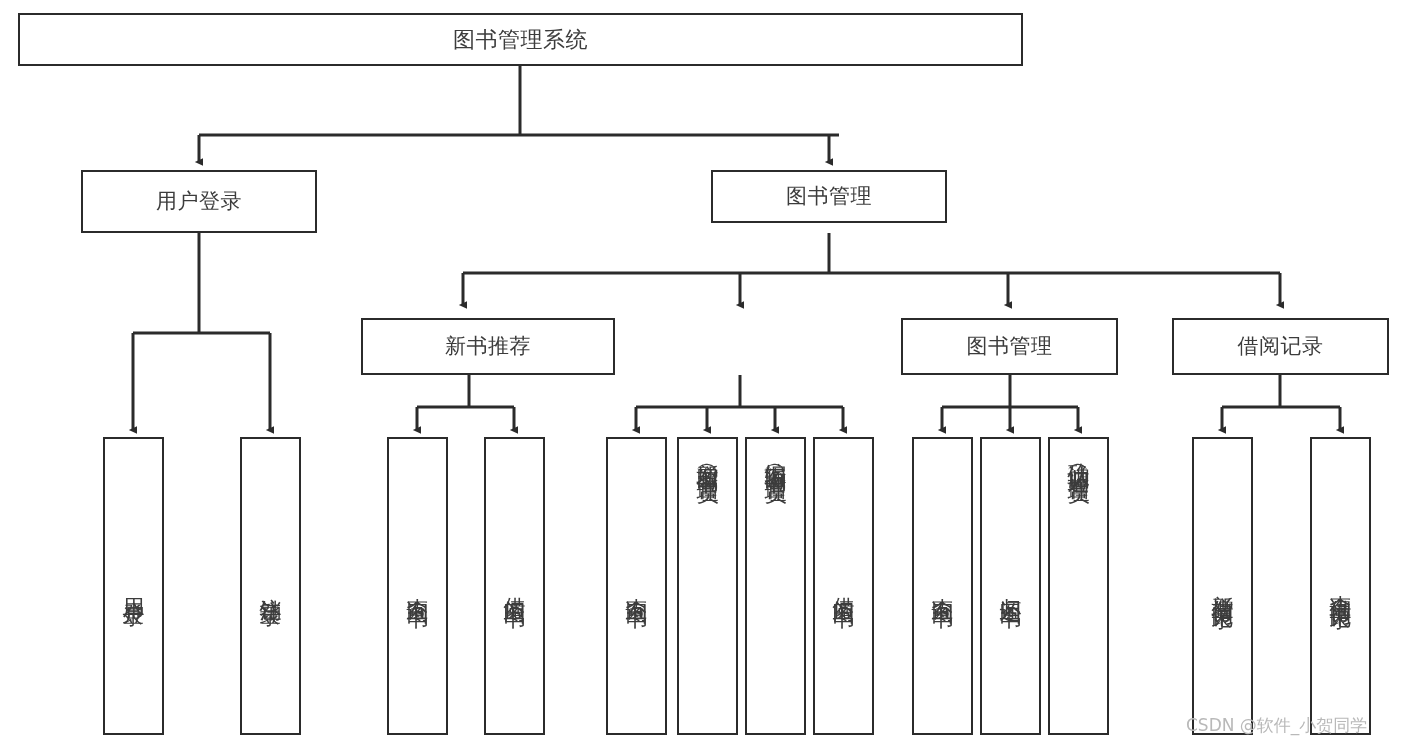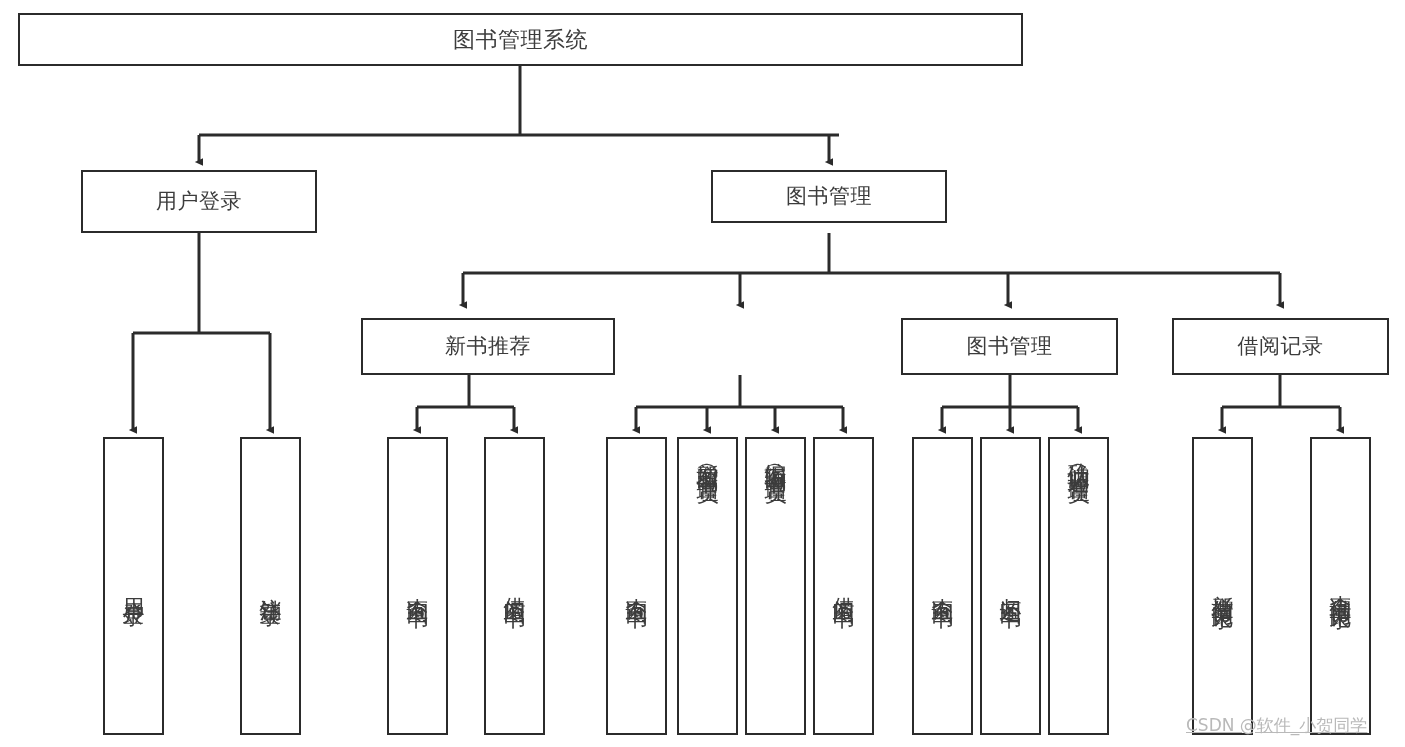--- a/index.html
+++ b/index.html
@@ -71,21 +71,20 @@
     padding-top: 0;
   }
   .watermark {
     position: absolute;
     left: 1186px;
     top: 714px;
     font-size: 17px;
     color: #b9b9b9;
     white-space: nowrap;
     font-family: "DejaVu Sans", "Liberation Sans", sans-serif;
-    text-decoration: underline;
   }
 </style>
 </head>
 <body>
 
 <div id="canvas">
 
   <svg class="connectors" viewBox="0 0 1405 747" xmlns="http://www.w3.org/2000/svg">
     <defs>
       <marker id="arrow" markerWidth="9" markerHeight="9" refX="4.4" refY="4.4" orient="auto" markerUnits="userSpaceOnUse">

